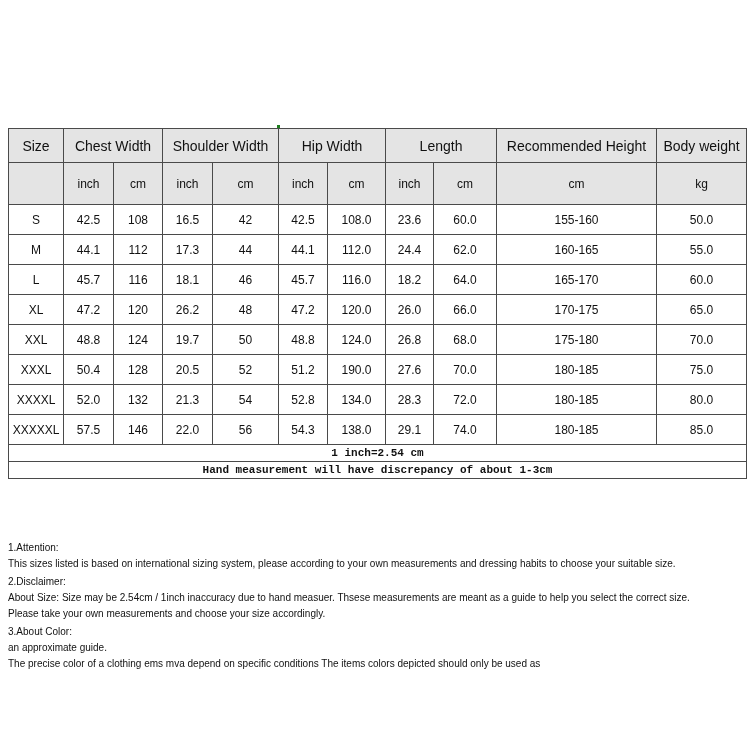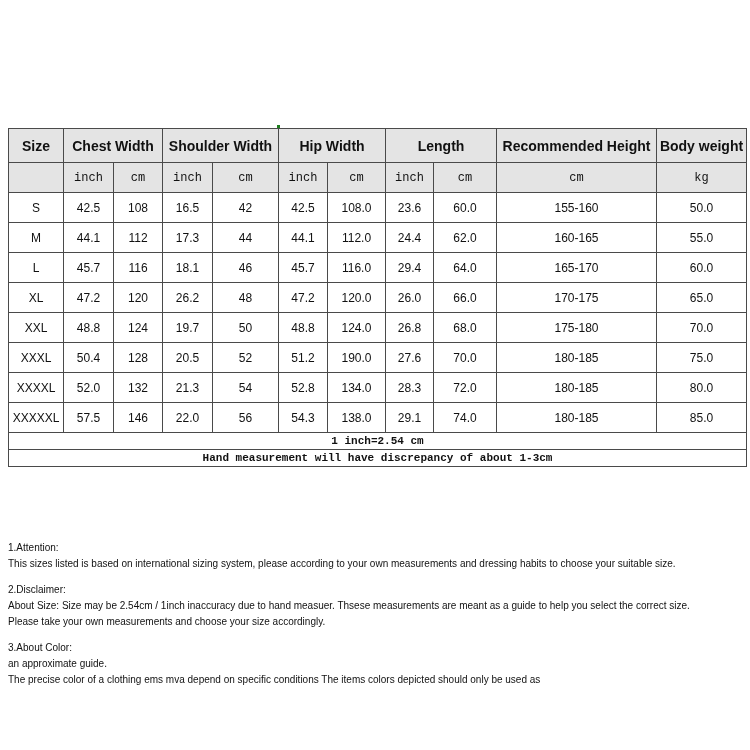--- a/index.html
+++ b/index.html
@@ -9,40 +9,40 @@
   }
   .size-table{
     position:absolute;left:8px;top:128px;width:738px;
     border-collapse:collapse;table-layout:fixed;
   }
   .size-table th,.size-table td{
     border:1px solid #4a4a4a;text-align:center;vertical-align:middle;
     padding:0;overflow:hidden;white-space:nowrap;
   }
   tr.group-row{height:34px;}
-  tr.group-row th{background:#e4e4e4;font-size:14px;font-weight:bold;}
-  tr.unit-row{height:30px;font-family:Liberation Mono, monospace;}
+  tr.group-row th{background:#e4e4e4;font-size:14px;font-weight:normal;}
+  tr.unit-row{height:42px;}
   tr.unit-row th{background:#e4e4e4;font-size:12px;font-weight:normal;}
   tr.data-row{height:30px;}
   tr.data-row td{font-size:12px;background:#ffffff;}
   tr.note-row{height:17px;}
   tr.note-row td{
     font-family:"Liberation Mono",monospace;font-size:11px;font-weight:bold;
     background:#ffffff;
   }
   .green-tick{
     position:absolute;left:277px;top:125px;width:3px;height:7px;
     background:#1e7e1e;
   }
   .info-block{
     position:absolute;left:8px;top:540px;width:742px;
     font-size:10px;line-height:16px;color:#111;
   }
   .info-line{white-space:nowrap;}
-  .section-gap{margin-top:10px;}
+  .section-gap{margin-top:2px;}
 </style>
 </head>
 <body>
 
 <div class="green-tick"></div>
 
 <table class="size-table">
   <colgroup>
     <col style="width:55px">
       <col style="width:50px">
@@ -108,21 +108,21 @@
       <td>55.0</td>
     </tr>
     <tr class="data-row">
       <td>L</td>
       <td>45.7</td>
       <td>116</td>
       <td>18.1</td>
       <td>46</td>
       <td>45.7</td>
       <td>116.0</td>
-      <td>29.4</td>
+      <td>18.2</td>
       <td>64.0</td>
       <td>165-170</td>
       <td>60.0</td>
     </tr>
     <tr class="data-row">
       <td>XL</td>
       <td>47.2</td>
       <td>120</td>
       <td>26.2</td>
       <td>48</td>

